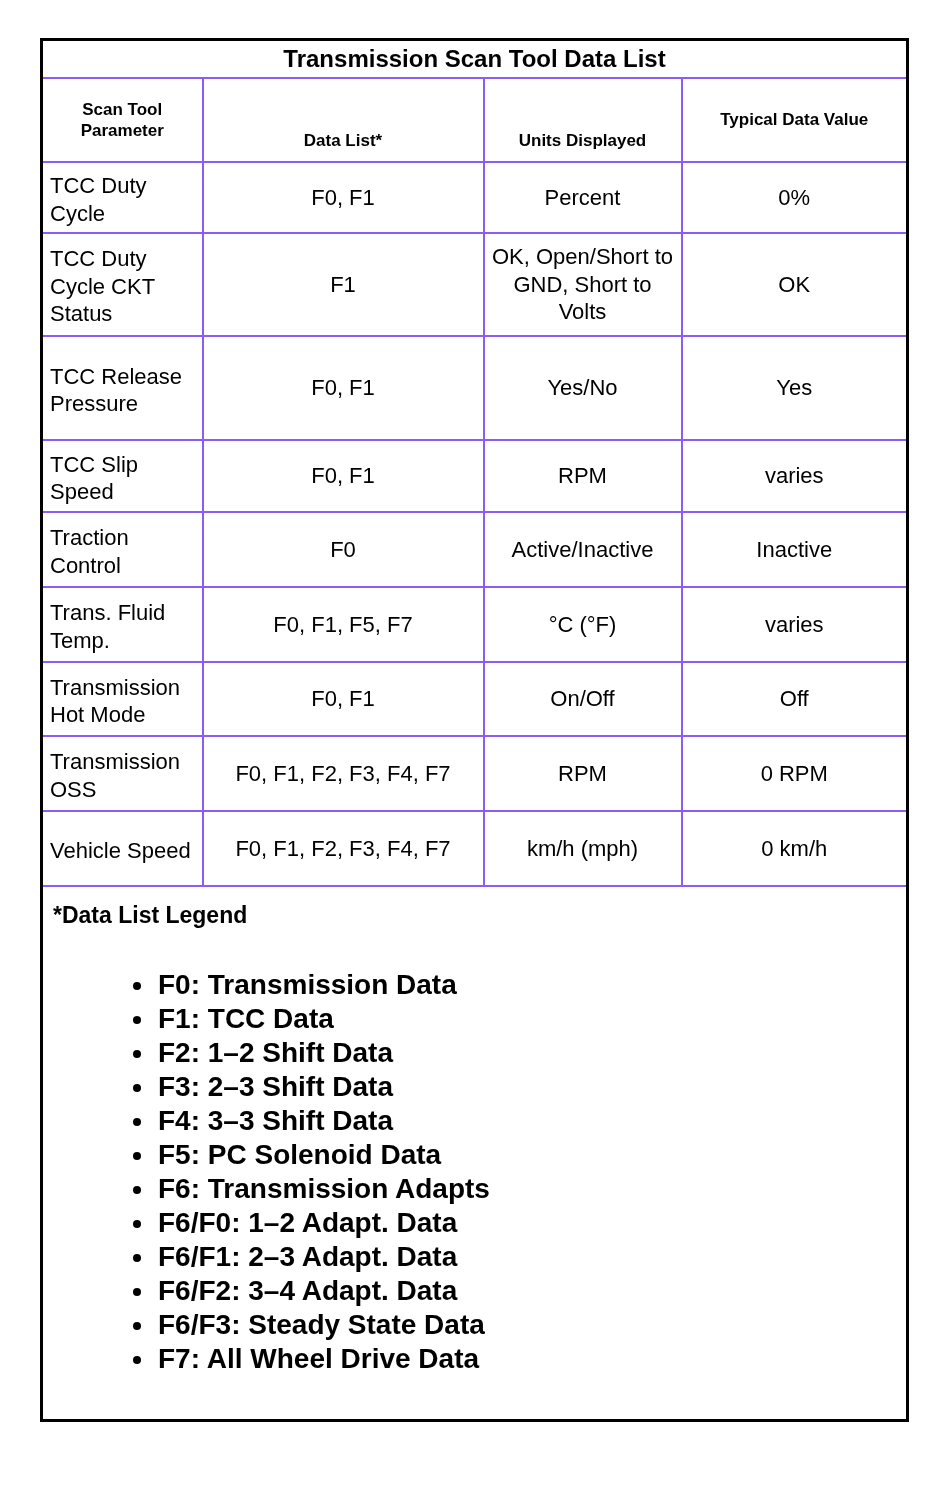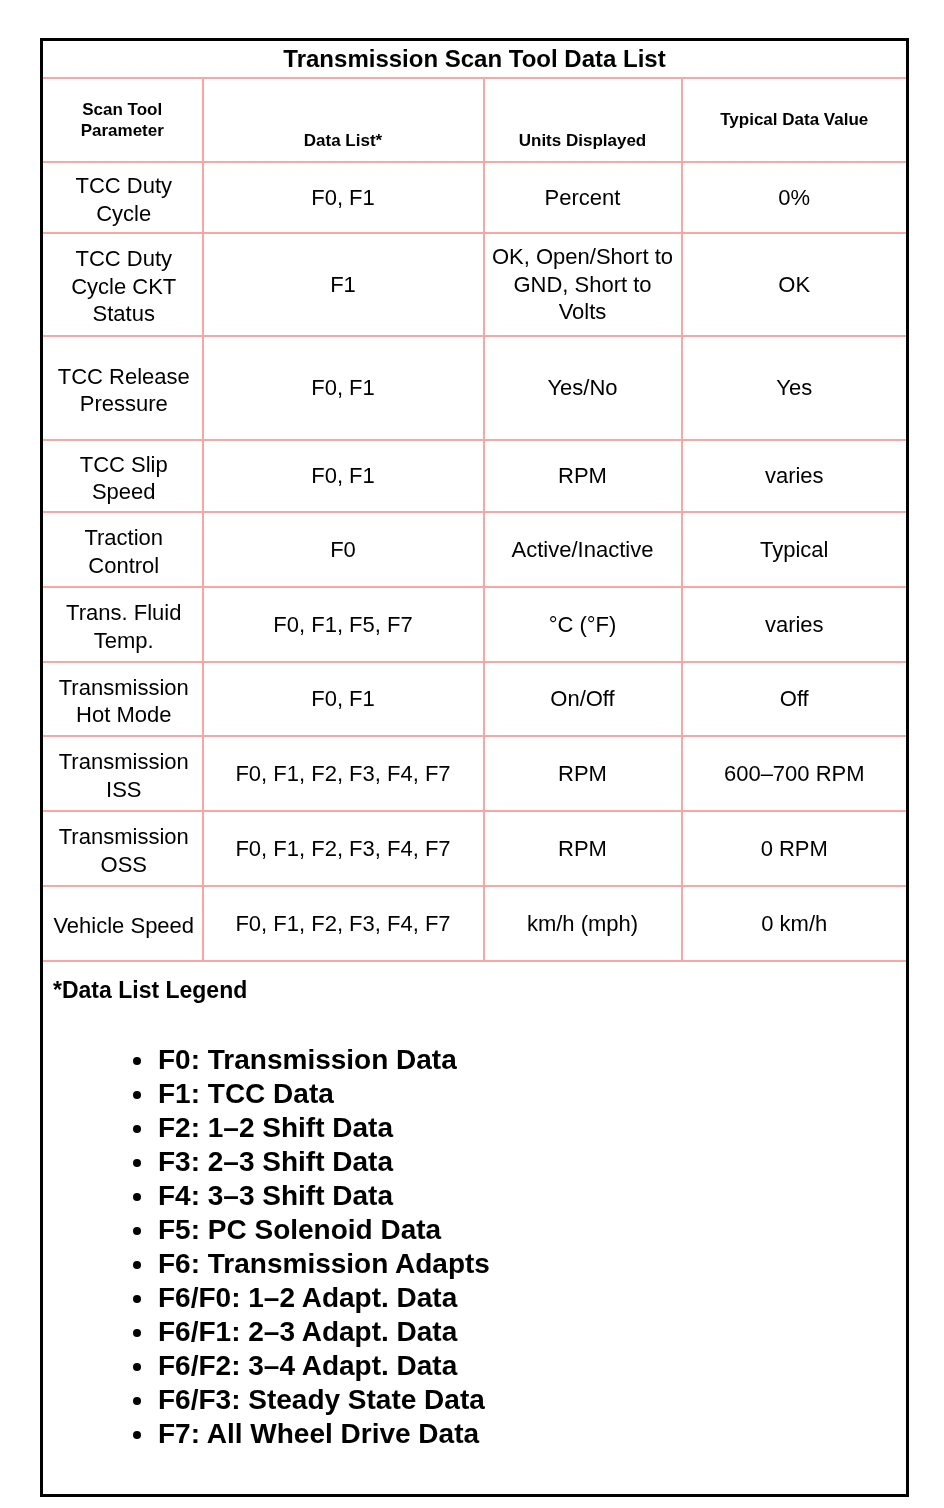--- a/index.html
+++ b/index.html
@@ -17,21 +17,21 @@
   .page {
     padding: 38px 0 0 40px;
   }
   table.scan-table {
     border-collapse: collapse;
     width: 866px;
     table-layout: fixed;
     border: 3px solid #000000;
   }
   table.scan-table td, table.scan-table th {
-    border: 2px solid #fca5a5;
+    border: 2px solid #8b5cf6;
     font-size: 22px;
     line-height: 1.25;
     vertical-align: middle;
     overflow: hidden;
   }
   col.c-param   { width: 161px; }
   col.c-list    { width: 281px; }
   col.c-units   { width: 198px; }
   col.c-typical { width: 226px; }
 
@@ -46,21 +46,21 @@
     font-size: 17px;
     text-align: center;
     height: 68px;
     padding: 4px 18px;
   }
   tr.header-row th.hdr-bottom {
     vertical-align: bottom;
     padding-bottom: 10px;
   }
   td.cell-param {
-    text-align: center;
+    text-align: left;
     padding: 4px 4px 0 7px;
   }
   td.cell-center {
     text-align: center;
     padding: 4px 4px;
   }
   
   tr.r0  td { height: 61px; }
   tr.r1  td { height: 93px; }
   tr.r2  td { height: 94px; }
@@ -140,39 +140,33 @@
     <tr class="r3">
       <td class="cell-param">TCC Slip Speed</td>
       <td class="cell-center">F0, F1</td>
       <td class="cell-center">RPM</td>
       <td class="cell-center">varies</td>
     </tr>
     <tr class="r4">
       <td class="cell-param">Traction Control</td>
       <td class="cell-center">F0</td>
       <td class="cell-center">Active/Inactive</td>
-      <td class="cell-center">Typical</td>
+      <td class="cell-center">Inactive</td>
     </tr>
     <tr class="r5">
       <td class="cell-param">Trans. Fluid Temp.</td>
       <td class="cell-center">F0, F1, F5, F7</td>
       <td class="cell-center">°C (°F)</td>
       <td class="cell-center">varies</td>
     </tr>
     <tr class="r7">
       <td class="cell-param">Transmission Hot Mode</td>
       <td class="cell-center">F0, F1</td>
       <td class="cell-center">On/Off</td>
       <td class="cell-center">Off</td>
-    </tr>
-    <tr class="r8">
-      <td class="cell-param">Transmission ISS</td>
-      <td class="cell-center">F0, F1, F2, F3, F4, F7</td>
-      <td class="cell-center">RPM</td>
-      <td class="cell-center">600–700 RPM</td>
     </tr>
     <tr class="r9">
       <td class="cell-param">Transmission OSS</td>
       <td class="cell-center">F0, F1, F2, F3, F4, F7</td>
       <td class="cell-center">RPM</td>
       <td class="cell-center">0 RPM</td>
     </tr>
     <tr class="r10">
       <td class="cell-param">Vehicle Speed</td>
       <td class="cell-center">F0, F1, F2, F3, F4, F7</td>

